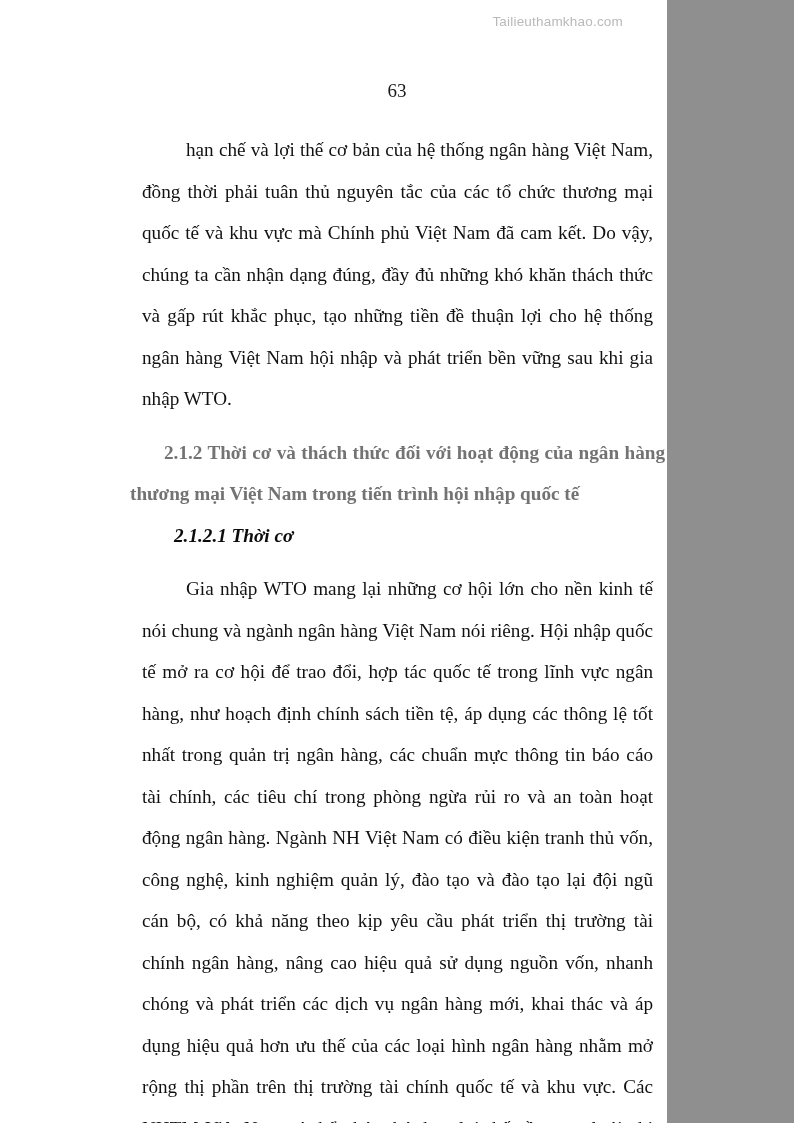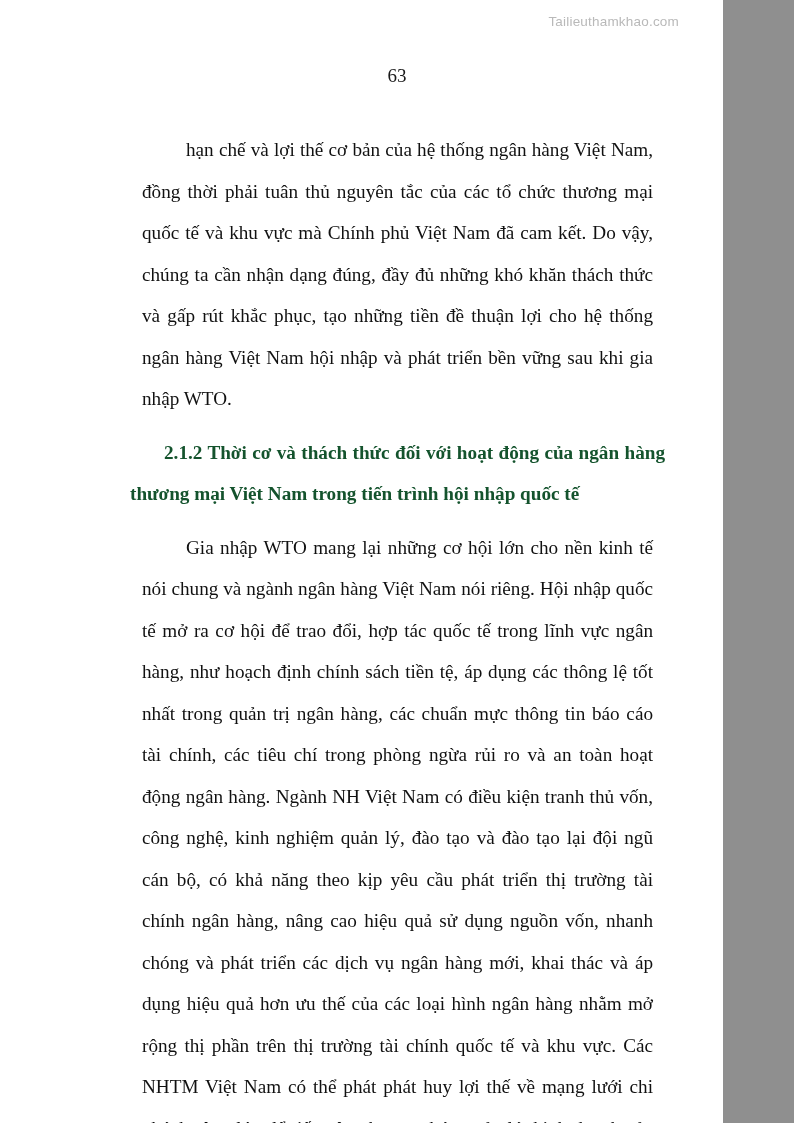--- a/index.html
+++ b/index.html
@@ -6,39 +6,39 @@
   html, body {
     margin: 0;
     padding: 0;
     background: #8f8f8f;
   }
   body {
     font-family: "Liberation Serif", "DejaVu Serif", serif;
   }
   .page {
     position: relative;
-    width: 723px;
+    width: 667px;
     height: 1123px;
     background: #ffffff;
     overflow: hidden;
     box-sizing: border-box;
   }
   .watermark {
     position: absolute;
     top: 14px;
     right: 44px;
     font-family: "Liberation Sans", "DejaVu Sans", sans-serif;
     font-size: 13.5px;
     color: #b9b9b9;
     letter-spacing: 0.2px;
     user-select: none;
   }
   .page-number {
     position: absolute;
-    top: 65px;
+    top: 80px;
     left: 0;
     width: 794px;
     text-align: center;
     font-size: 19px;
     color: #1a1a1a;
   }
   .content {
     position: absolute;
     top: 117px;
     left: 130px;
@@ -53,21 +53,21 @@
     color: #111111;
     text-indent: 44px;
     hyphens: none;
   }
   h2.section {
     margin: 0;
     font-size: 19.2px;
     line-height: 41.5px;
     font-weight: bold;
     text-align: justify;
-    color: #14532d;
+    color: #737373;
     text-indent: 34px;
   }
   h3.subsection {
     margin: 0;
     font-size: 19.2px;
     line-height: 41.5px;
     font-weight: bold;
     font-style: italic;
     text-align: left;
     color: #0b0b0b;
@@ -82,18 +82,19 @@
   <div class="watermark">Tailieuthamkhao.com</div>
 
   <div class="page-number">63</div>
 
   <div class="content">
 
     <p class="body">hạn chế và lợi thế cơ bản của hệ thống ngân hàng Việt Nam, đồng thời phải tuân thủ nguyên tắc của các tổ chức thương mại quốc tế và khu vực mà Chính phủ Việt Nam đã cam kết. Do vậy, chúng ta cần nhận dạng đúng, đầy đủ những khó khăn thách thức và gấp rút khắc phục, tạo những tiền đề thuận lợi cho hệ thống ngân hàng Việt Nam hội nhập và phát triển bền vững sau khi gia nhập WTO.</p>
 
     <h2 class="section">2.1.2  Thời cơ và thách thức đối với hoạt động của ngân hàng thương mại Việt Nam trong tiến trình hội nhập quốc tế</h2>
 
+    <h3 class="subsection">2.1.2.1 Thời cơ</h3>
 
     <p class="body">Gia nhập WTO mang lại những cơ hội lớn cho nền kinh tế nói chung và ngành ngân hàng Việt Nam nói riêng. Hội nhập quốc tế mở ra cơ hội để trao đổi, hợp tác quốc tế trong lĩnh vực ngân hàng, như hoạch định chính sách tiền tệ, áp dụng các thông lệ tốt nhất trong quản trị ngân hàng, các chuẩn mực thông tin báo cáo tài chính, các tiêu chí trong phòng ngừa rủi ro và an toàn hoạt động ngân hàng. Ngành NH Việt Nam có điều kiện tranh thủ vốn, công nghệ, kinh nghiệm quản lý, đào tạo và đào tạo lại đội ngũ cán bộ, có khả năng theo kịp yêu cầu phát triển thị trường tài chính ngân hàng, nâng cao hiệu quả sử dụng nguồn vốn, nhanh chóng và phát triển các dịch vụ ngân hàng mới, khai thác và áp dụng hiệu quả hơn ưu thế của các loại hình ngân hàng nhằm mở rộng thị phần trên thị trường tài chính quốc tế và khu vực. Các NHTM Việt Nam có thể phát phát huy lợi thế về mạng lưới chi nhánh rộng lớn để tiếp cận phương thức quản lý, kinh doanh của các ngân hàng nước ngoài hoạt động tại Việt Nam. Quan trọng hơn cả, hội nhập quốc tế trong lĩnh vực ngân hàng sẽ tạo ra động lực thúc đẩy công cuộc đổi mới và nâng cao tính minh bạch của hệ thống NH Việt Nam, đáp ứng yêu cầu hội nhập, thực hiện cam kết với các định chế tài chính và tổ chức thương mai quốc tế.</p>
 
   </div>
 
 </div>
 
 </body></html>

